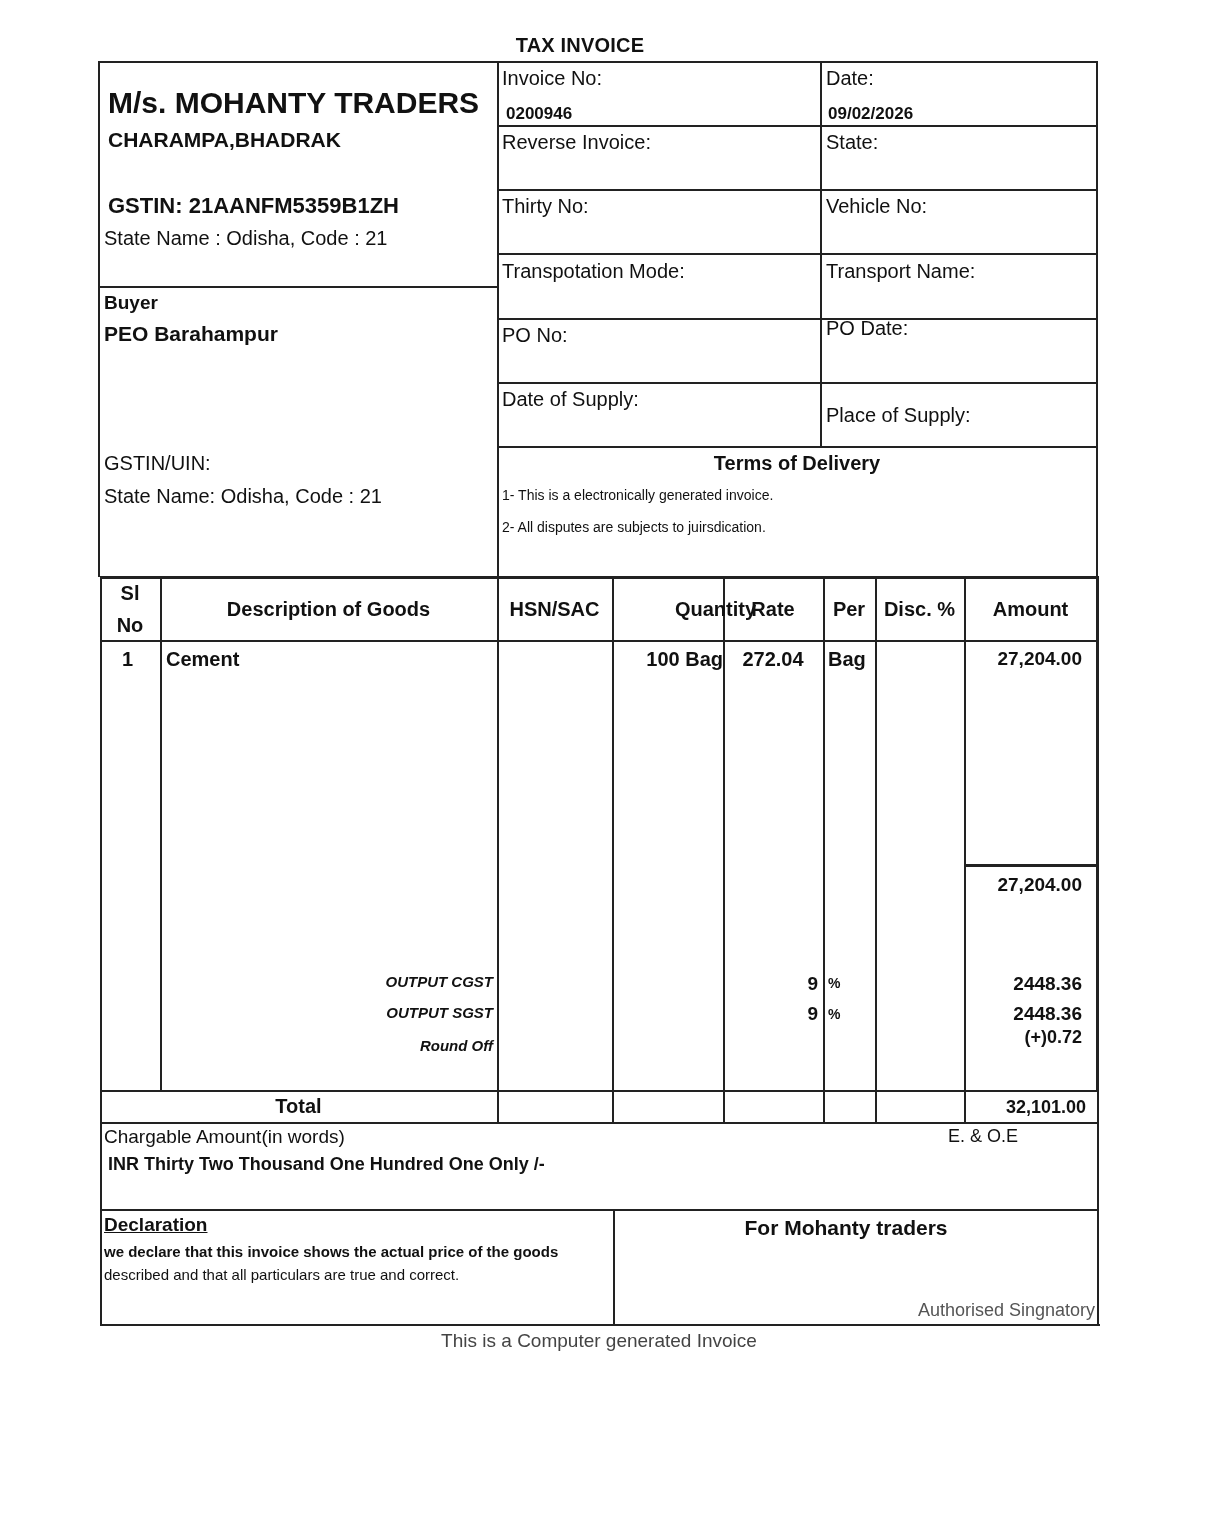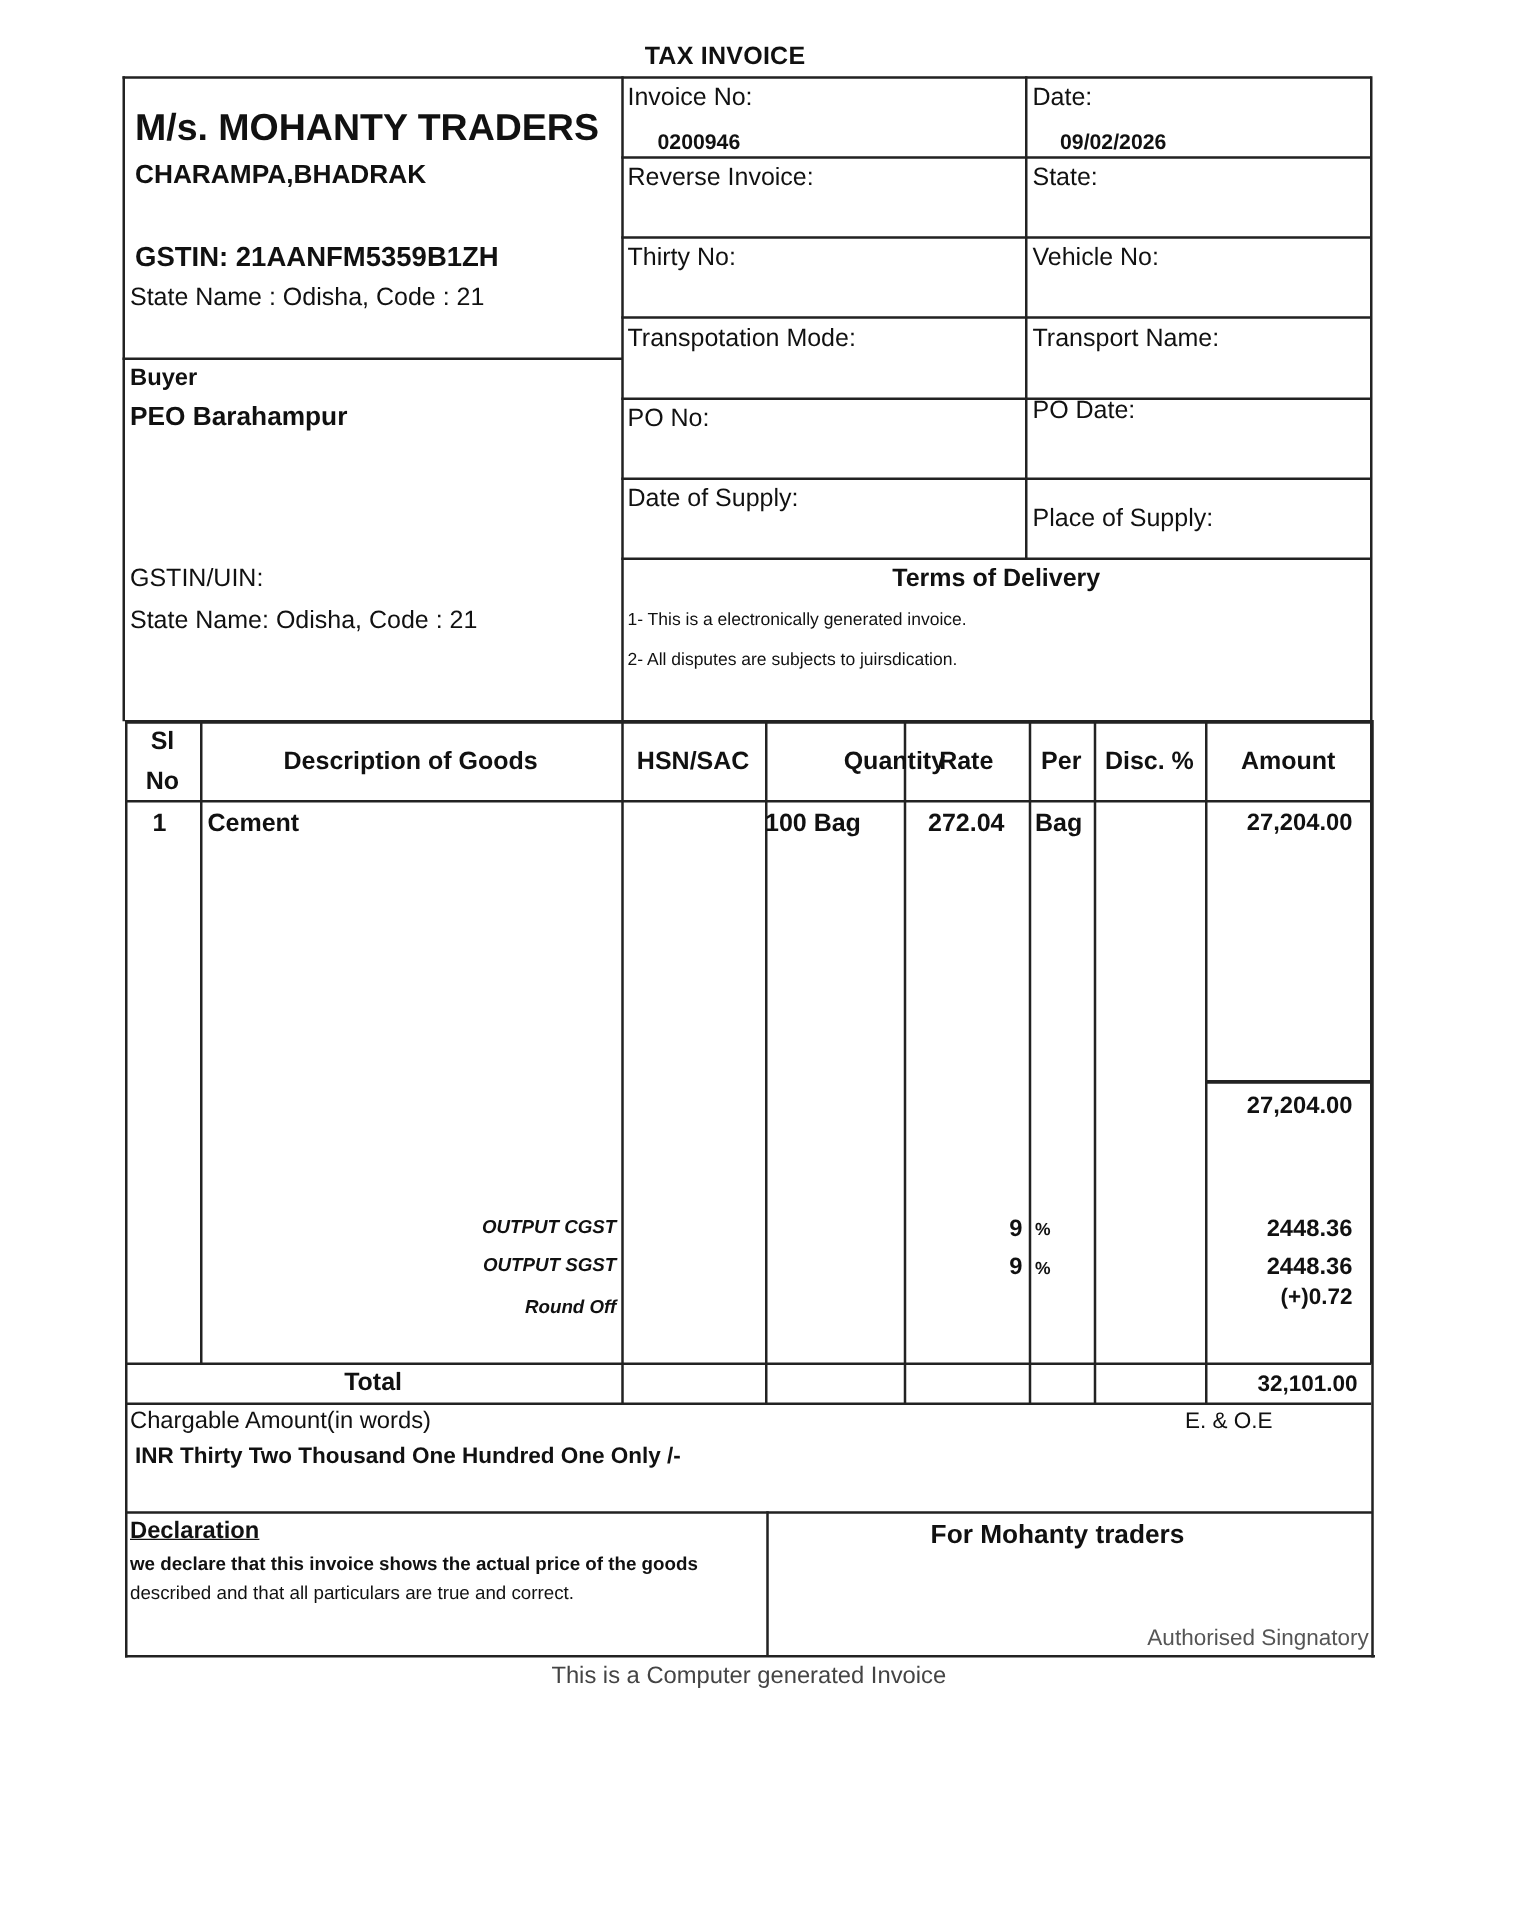--- a/index.html
+++ b/index.html
@@ -3,21 +3,21 @@
 <meta charset="utf-8">
 <style>
   html, body { margin:0; padding:0; background:#fff; }
   body { width:1211px; height:1525px; position:relative; font-family:"Liberation Sans", sans-serif; color:#111; overflow:hidden; }
   .abs { position:absolute; }
   .line-h { position:absolute; height:0; border-top:2px solid #222; }
   .line-v { position:absolute; width:0; border-left:2px solid #222; }
   .title { left:0; width:1160px; top:34px; text-align:center; font-weight:bold; font-size:20px; letter-spacing:0.2px; }
   .bold { font-weight:bold; }
   .lbl { font-size:20px; }
-  .val { font-size:17px; font-weight:bold;margin-left:20px; }
+  .val { font-size:17px; font-weight:bold; }
   .th { font-weight:bold; font-size:20px; text-align:center; }
   .ital { font-style:italic; font-weight:bold; font-size:15px; text-align:right; }
   .num { font-weight:bold; font-size:19px; text-align:right; }
   .small { font-size:14px; }
 </style>
 </head>
 <body>
 
 <div class="abs title">TAX INVOICE</div>
 
@@ -86,21 +86,21 @@
 <div class="abs th" style="left:497px; width:115px; top:598px;">HSN/SAC</div>
 <div class="abs th" style="left:612px; width:111px; top:598px;padding-left:48px;">Quantity</div>
 <div class="abs th" style="left:723px; width:100px; top:598px;">Rate</div>
 <div class="abs th" style="left:823px; width:52px; top:598px;">Per</div>
 <div class="abs th" style="left:875px; width:89px; top:598px;">Disc. %</div>
 <div class="abs th" style="left:964px; width:133px; top:598px;">Amount</div>
 
 <div>
   <div class="abs bold" style="left:100px; width:55px; top:648px; text-align:center; font-size:20px;">1</div>
   <div class="abs bold" style="left:166px; top:648px; font-size:20px;">Cement</div>
-  <div class="abs bold" style="left:612px; width:111px; top:648px; text-align:left; font-size:20px;">100 Bag</div>
+  <div class="abs bold" style="left:612px; width:111px; top:648px; text-align:right; font-size:20px;">100 Bag</div>
   <div class="abs bold" style="left:723px; width:100px; top:648px; text-align:center; font-size:20px;">272.04</div>
   <div class="abs bold" style="left:828px; top:648px; font-size:20px;">Bag</div>
   <div class="abs num" style="left:964px; width:118px; top:648px;">27,204.00</div>
 </div>
 
 <div class="abs num" style="left:964px; width:118px; top:874px;">27,204.00</div>
 
 <div class="abs ital" style="left:160px; width:333px; top:973px;">OUTPUT CGST</div>
 <div class="abs num" style="left:723px; width:95px; top:973px;">9</div>
 <div class="abs small bold" style="left:828px; top:975px;">%</div>

